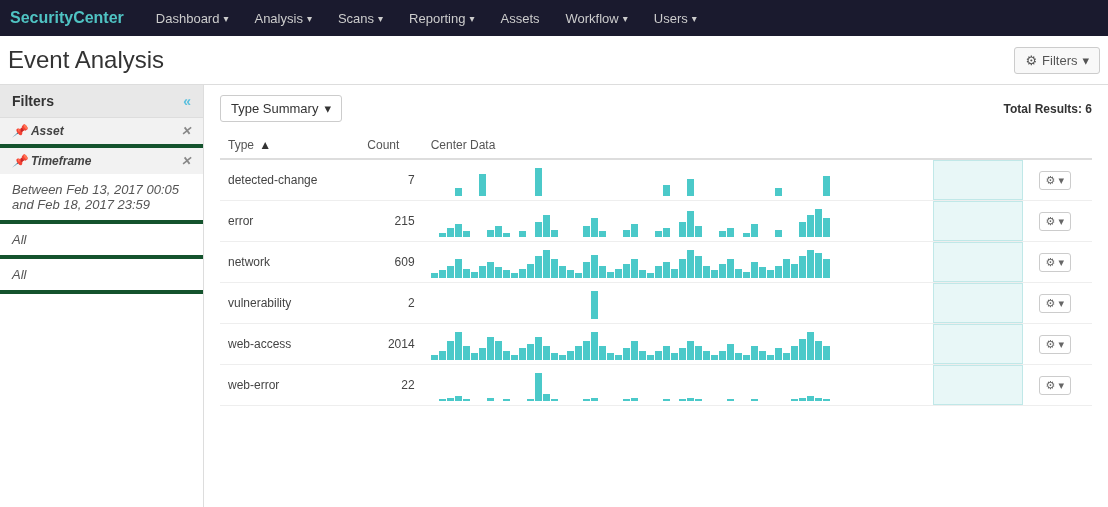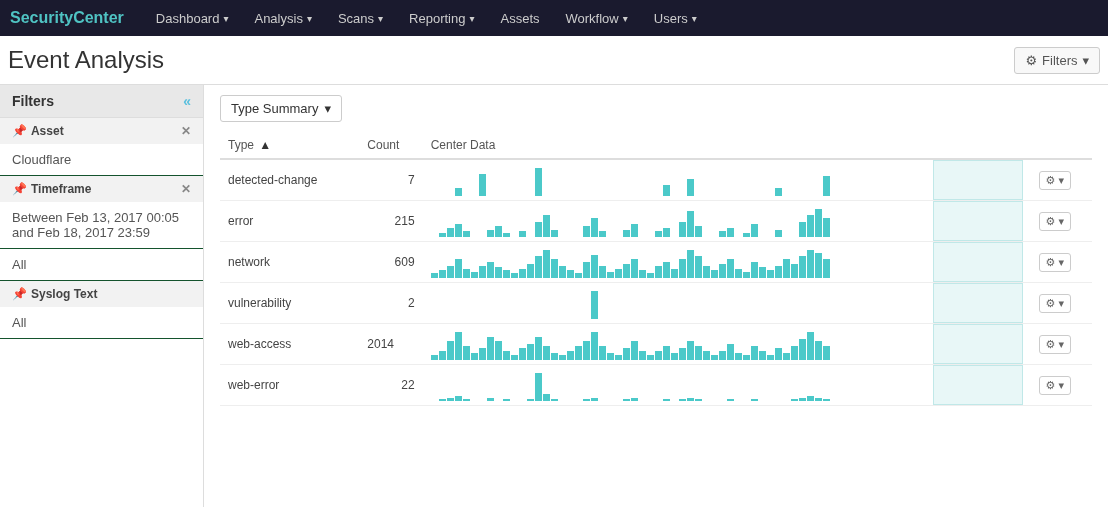--- a/index.html
+++ b/index.html
@@ -77,21 +77,22 @@
       padding: 8px 12px;
       display: flex;
       align-items: center;
       justify-content: space-between;
       border-bottom: 1px solid #ddd;
     }
     .sidebar-title { font-size: 14px; font-weight: bold; color: #333; }
     .collapse-btn { cursor: pointer; color: #5bc0de; font-weight: bold; font-size: 14px; }
 
     .filter-section {
-      border-bottom: 1px solid #14532d;
+      border-bottom: 4px solid #14532d;
+      font-style: italic;
     }
     .filter-section-header {
       background: #f2f2f2;
       padding: 6px 12px;
       display: flex;
       align-items: center;
       justify-content: space-between;
       cursor: pointer;
       font-weight: bold;
       color: #444;
@@ -239,52 +240,49 @@
     <div class="sidebar-header">
       <span class="sidebar-title">Filters</span>
       <span class="collapse-btn">«</span>
     </div>
 
     <div class="filter-section">
       <div class="filter-section-header">
         <span><span class="pin-icon">📌</span><span>Asset</span></span>
         <span class="close-icon">✕</span>
       </div>
-      <div class="filter-content">Cloudflare</div>
     </div>
 
     <div class="filter-section">
       <div class="filter-section-header">
         <span><span class="pin-icon">📌</span><span>Timeframe</span></span>
         <span class="close-icon">✕</span>
       </div>
       <div class="filter-content">Between Feb 13, 2017 00:05 and Feb 18, 2017 23:59</div>
     </div>
 
     <div class="filter-section">
       <div class="filter-content">All</div>
     </div>
 
     <div class="filter-section">
-      <div class="filter-section-header">
-        <span><span class="pin-icon">📌</span><span>Syslog Text</span></span>
-      </div>
       <div class="filter-content">All</div>
     </div>
 
   </div>
 
   <div class="content-area">
 
     <div class="content-toolbar">
       <button class="type-summary-btn">
         <span>Type Summary</span>
         <span>▾</span>
       </button>
       <div>
+        <div class="total-results">Total Results: 6</div>
       </div>
     </div>
 
     <table class="data-table">
       <thead>
         <tr>
           <th class="sortable type-col">Type <span class="sort-arrow">▲</span></th>
           <th class="count-col">Count</th>
           <th class="trend-cell">Center Data</th>
           <th></th>
@@ -526,21 +524,21 @@
                 <div class="trend-bar" style="height: 1px; background: transparent;"></div>
                 <div class="trend-bar" style="height: 1px; background: transparent;"></div>
                 <div class="trend-bar" style="height: 1px; background: transparent;"></div>
                 <div class="trend-highlight"></div>
               </div>
             </td>
             <td class="row-actions"><button class="gear-btn">⚙ <span>▾</span></button></td>
           </tr>
           <tr>
             <td>web-access</td>
-            <td style="">2014</td>
+            <td style="text-align: right;">2014</td>
             <td class="trend-cell">
               <div class="trend-container">
                 <div class="trend-bar" style="height: 4.66667px; background: rgb(75, 201, 201);"></div>
                 <div class="trend-bar" style="height: 9.33333px; background: rgb(75, 201, 201);"></div>
                 <div class="trend-bar" style="height: 18.6667px; background: rgb(75, 201, 201);"></div>
                 <div class="trend-bar" style="height: 28px; background: rgb(75, 201, 201);"></div>
                 <div class="trend-bar" style="height: 14px; background: rgb(75, 201, 201);"></div>
                 <div class="trend-bar" style="height: 7px; background: rgb(75, 201, 201);"></div>
                 <div class="trend-bar" style="height: 11.6667px; background: rgb(75, 201, 201);"></div>
                 <div class="trend-bar" style="height: 23.3333px; background: rgb(75, 201, 201);"></div>

